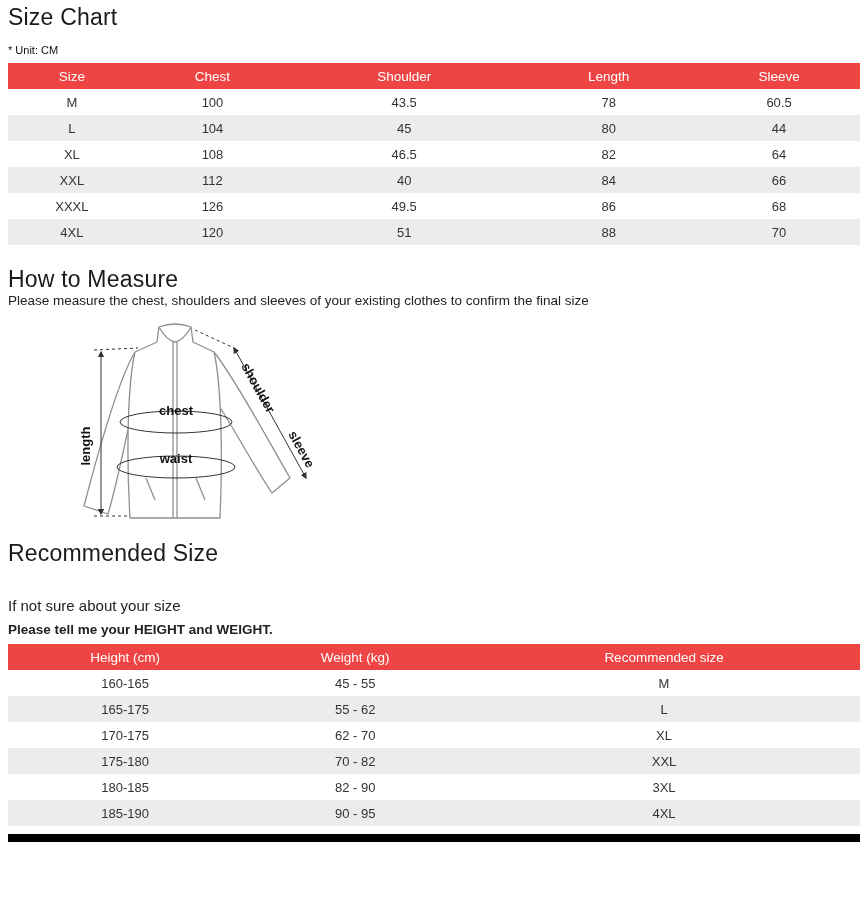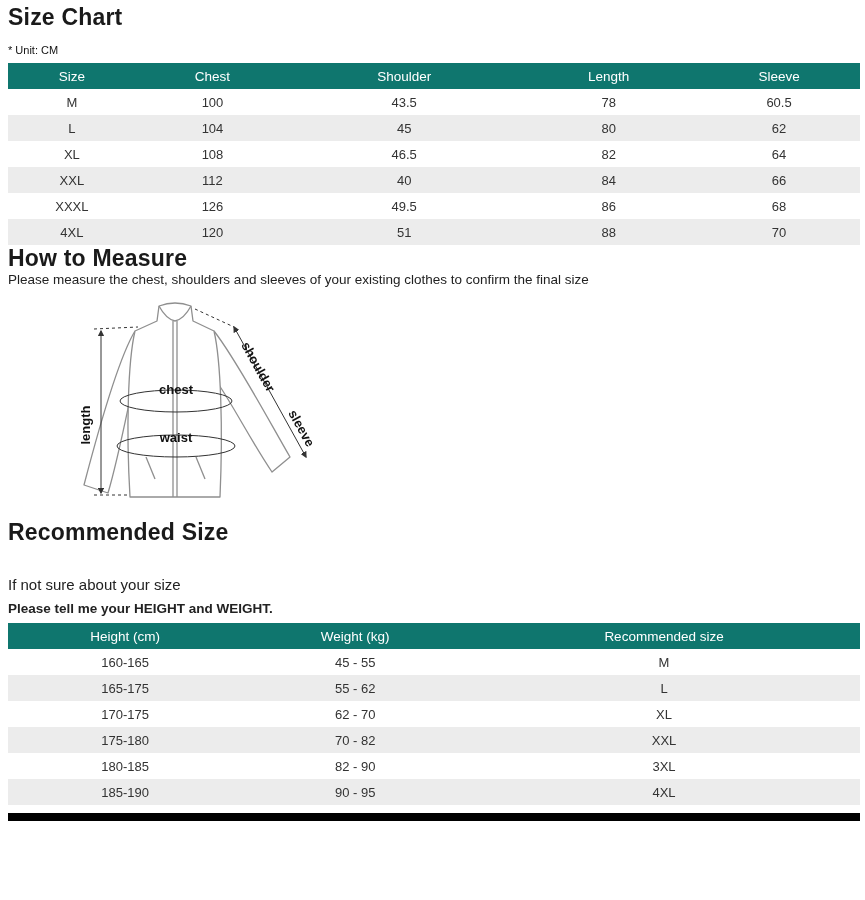--- a/index.html
+++ b/index.html
@@ -4,38 +4,38 @@
 <style>
   * { margin:0; padding:0; box-sizing:border-box; }
   html,body { background:#fff; }
   body {
     width:865px; height:900px; overflow:hidden;
     font-family:"Liberation Sans", sans-serif;
     color:#333;
   }
   .wrap { padding:4px 5px 0 8px; }
   .h-title {
-    font-size:23px; font-weight:700; color:#1a1a1a; letter-spacing:.2px;
+    font-size:23px; font-weight:400; color:#1a1a1a; letter-spacing:.2px;
   }
   .unit-note { margin-top:13px; font-size:11px; font-weight:400; color:#111; }
   table.chart {
     width:100%; margin-top:7px;
     border-collapse:collapse; table-layout:fixed;
     text-align:center; font-size:13px;
   }
   table.chart thead th {
-    background:#0f766e; color:#fff; font-weight:400;
+    background:#ef4444; color:#fff; font-weight:400;
     height:26px; font-size:13.5px;
   }
   table.chart tbody td { height:26px; color:#333; }
   table.chart tbody tr:nth-child(even) { background:#ececec; }
 
   .note { margin-top:7px; font-size:13.5px; color:#333; }
 
-  .h2 { }
+  .h2 { margin-top:21px; }
   .desc { font-size:13.5px; color:#222; }
 
   .diagram { margin:10px 0 0 30px; }
 
   .rec-line1 { margin-top:30px; font-size:15px; color:#222; }
   .rec-line2 { margin-top:8px;  font-size:13.5px; color:#222;font-weight:bold; }
 
   .tbl2-space { margin-top:27px; }
 
   .partial-bar {
@@ -73,21 +73,21 @@
         <td>100</td>
         <td>43.5</td>
         <td>78</td>
         <td>60.5</td>
       </tr>
       <tr>
         <td>L</td>
         <td>104</td>
         <td>45</td>
         <td>80</td>
-        <td>62</td>
+        <td>44</td>
       </tr>
       <tr>
         <td>XL</td>
         <td>108</td>
         <td>46.5</td>
         <td>82</td>
         <td>64</td>
       </tr>
       <tr>
         <td>XXL</td>

